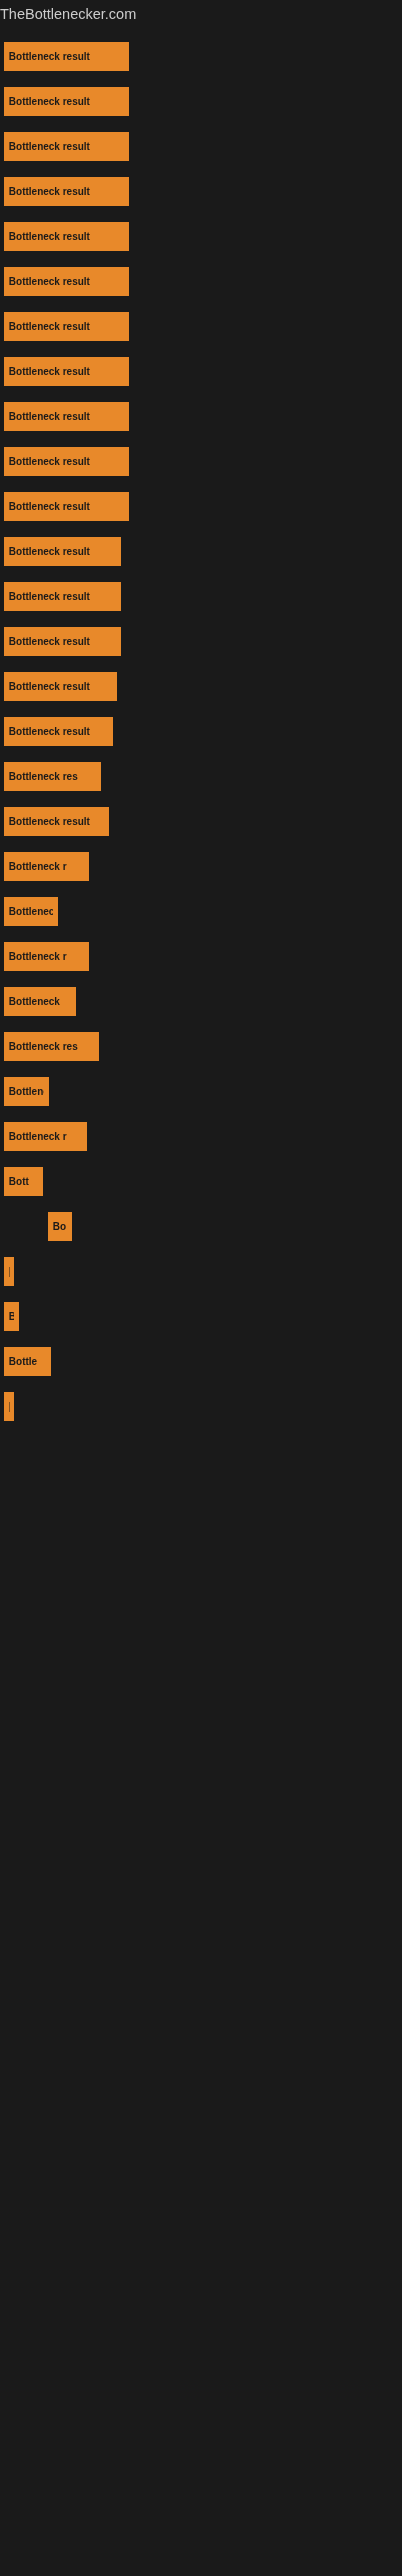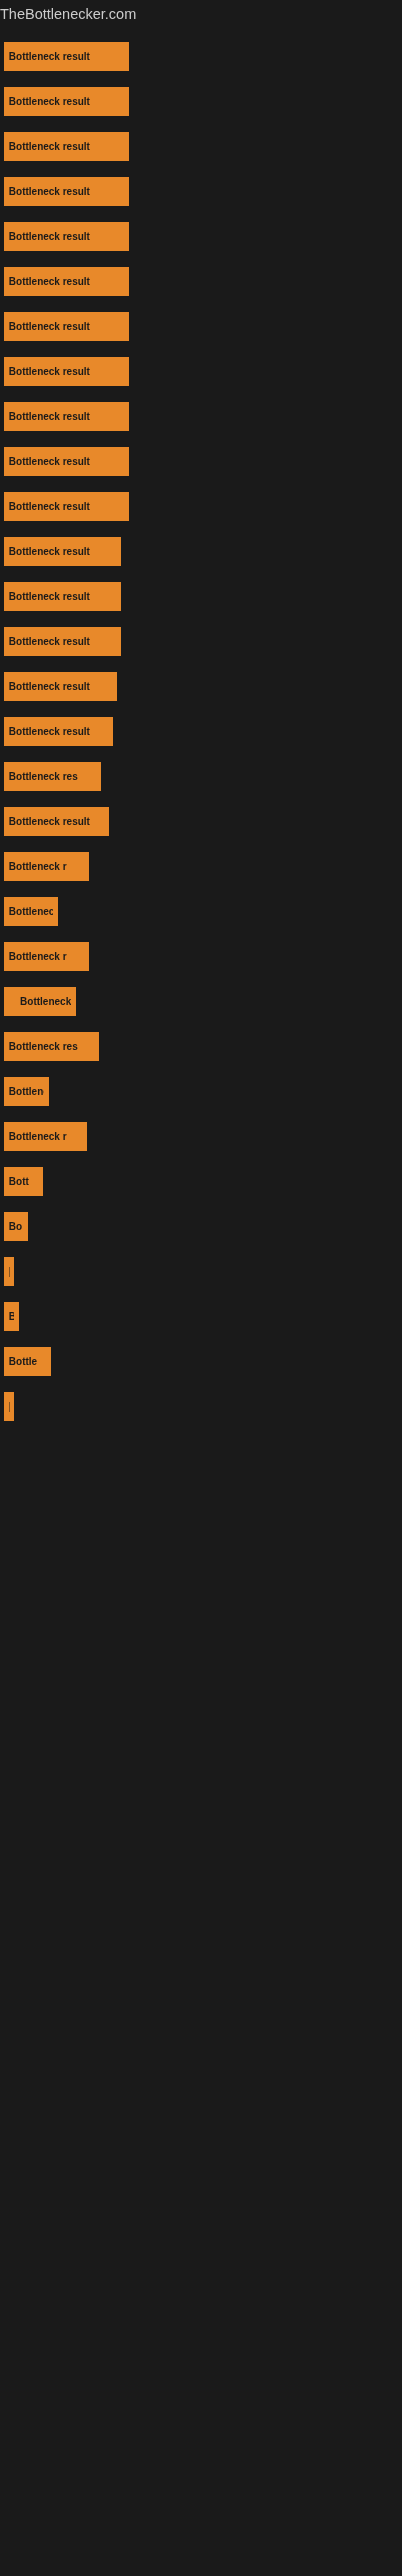--- a/index.html
+++ b/index.html
@@ -210,21 +210,21 @@
     </div>
     <div class="bar-row">
       <div class="bar-wrapper">
         <div class="bar" style="width: 85px;">
           <span class="bar-label">Bottleneck r</span>
         </div>
       </div>
     </div>
     <div class="bar-row">
       <div class="bar-wrapper">
-        <div class="bar" style="width: 72px; justify-content: flex-end;">
+        <div class="bar" style="width: 72px;">
           <span class="bar-label">Bottleneck</span>
         </div>
       </div>
     </div>
     <div class="bar-row">
       <div class="bar-wrapper">
         <div class="bar" style="width: 95px;">
           <span class="bar-label">Bottleneck res</span>
         </div>
       </div>
@@ -245,21 +245,21 @@
     </div>
     <div class="bar-row">
       <div class="bar-wrapper">
         <div class="bar" style="width: 39px;">
           <span class="bar-label">Bott</span>
         </div>
       </div>
     </div>
     <div class="bar-row">
       <div class="bar-wrapper">
-        <div class="bar" style="width: 24px;">
+        <div class="bar" style="width: 24px; margin-left: 44px;">
           <span class="bar-label">Bo</span>
         </div>
       </div>
     </div>
     <div class="bar-row">
       <div class="bar-wrapper">
         <div class="bar" style="width: 9.7px;">
           <span class="bar-label">|</span>
         </div>
       </div>

